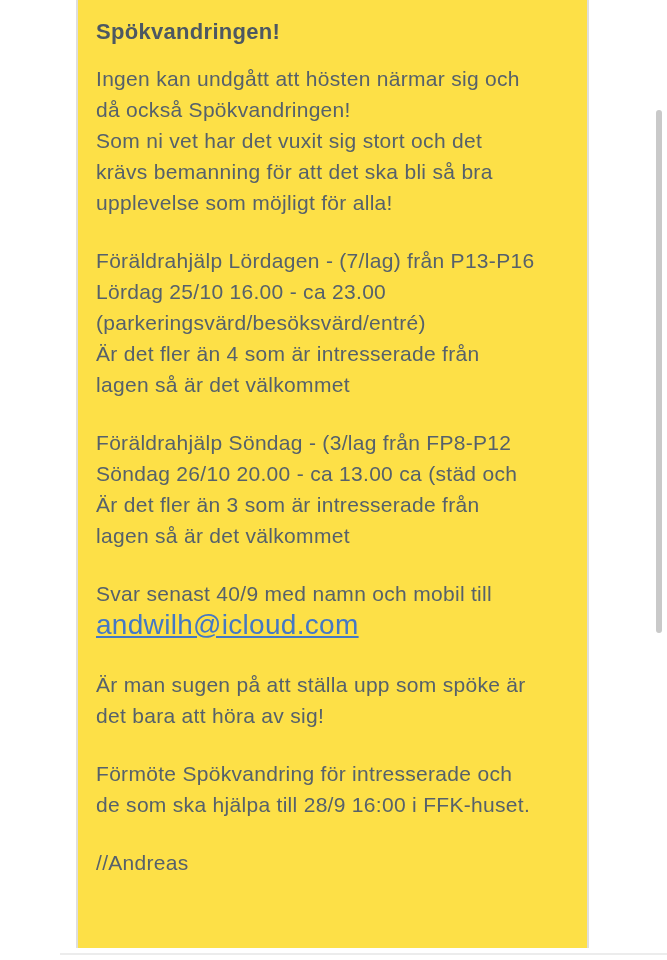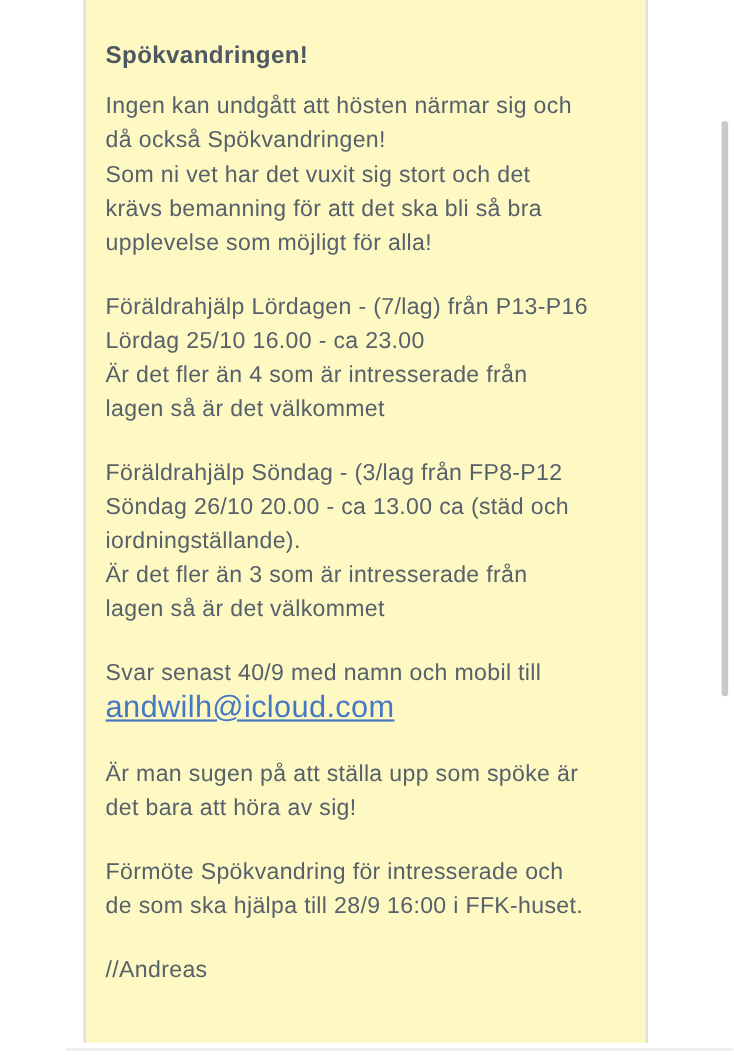--- a/index.html
+++ b/index.html
@@ -17,22 +17,22 @@
   }
   .card {
     position: absolute;
     left: 76px;
     top: 0;
     width: 513px;
     height: 948px;
     box-sizing: border-box;
     border-left: 2px solid #dedede;
     border-right: 2px solid #dedede;
-    background: #fef9c3;
-    padding: 34px 16px 0 18px;
+    background: #fde047;
+    padding: 16px 16px 0 18px;
   }
   .post-title {
     margin: 0 0 16px 0;
     font-size: 22px;
     line-height: 31px;
     font-weight: bold;
     color: #4d5862;
     letter-spacing: 0.3px;
   }
   .para {
@@ -84,28 +84,28 @@
       <div class="line">Ingen kan undgått att hösten närmar sig och</div>
       <div class="line">då också Spökvandringen!</div>
       <div class="line">Som ni vet har det vuxit sig stort och det</div>
       <div class="line">krävs bemanning för att det ska bli så bra</div>
       <div class="line">upplevelse som möjligt för alla!</div>
     </div>
 
     <div class="para">
       <div class="line">Föräldrahjälp Lördagen - (7/lag) från P13-P16</div>
       <div class="line">Lördag 25/10 16.00 - ca 23.00</div>
+      <div class="line">(parkeringsvärd/besöksvärd/entré)</div>
       <div class="line">Är det fler än 4 som är intresserade från</div>
       <div class="line">lagen så är det välkommet</div>
     </div>
 
     <div class="para">
       <div class="line">Föräldrahjälp Söndag - (3/lag från FP8-P12</div>
       <div class="line">Söndag 26/10 20.00 - ca 13.00 ca (städ och</div>
-      <div class="line">iordningställande).</div>
       <div class="line">Är det fler än 3 som är intresserade från</div>
       <div class="line">lagen så är det välkommet</div>
     </div>
 
     <div class="para">
       <div class="line">Svar senast 40/9 med namn och mobil till</div>
       <div class="line"><a class="email-link">andwilh@icloud.com</a></div>
     </div>
 
     <div class="para">

